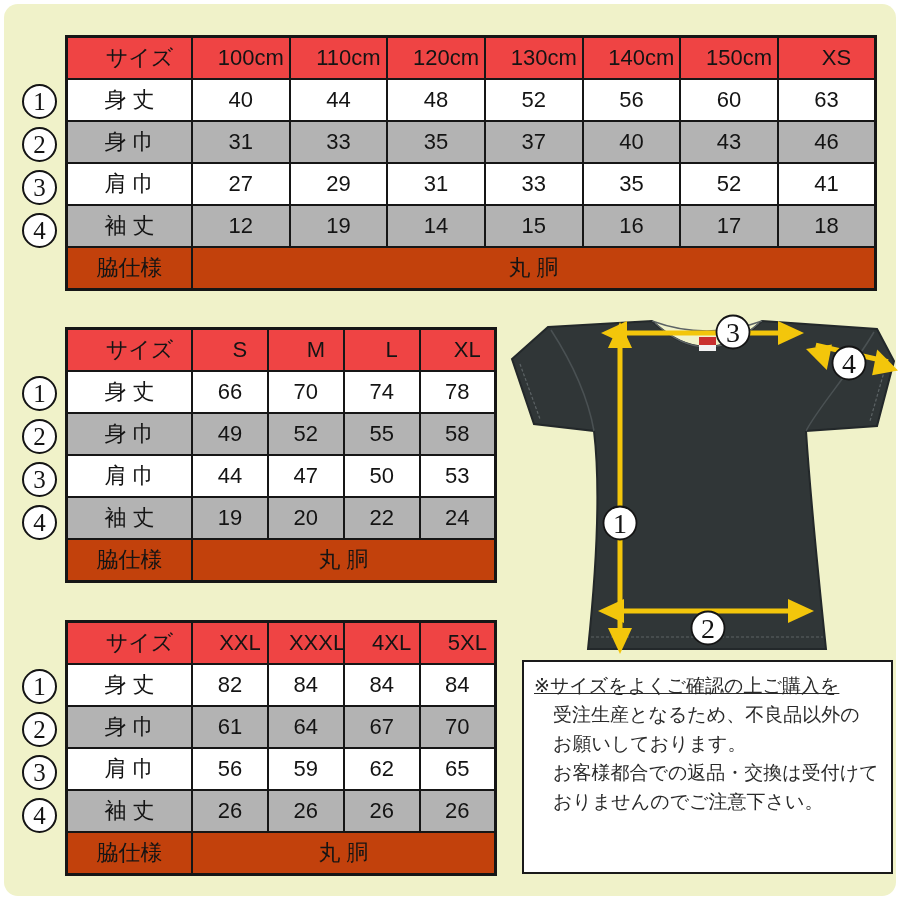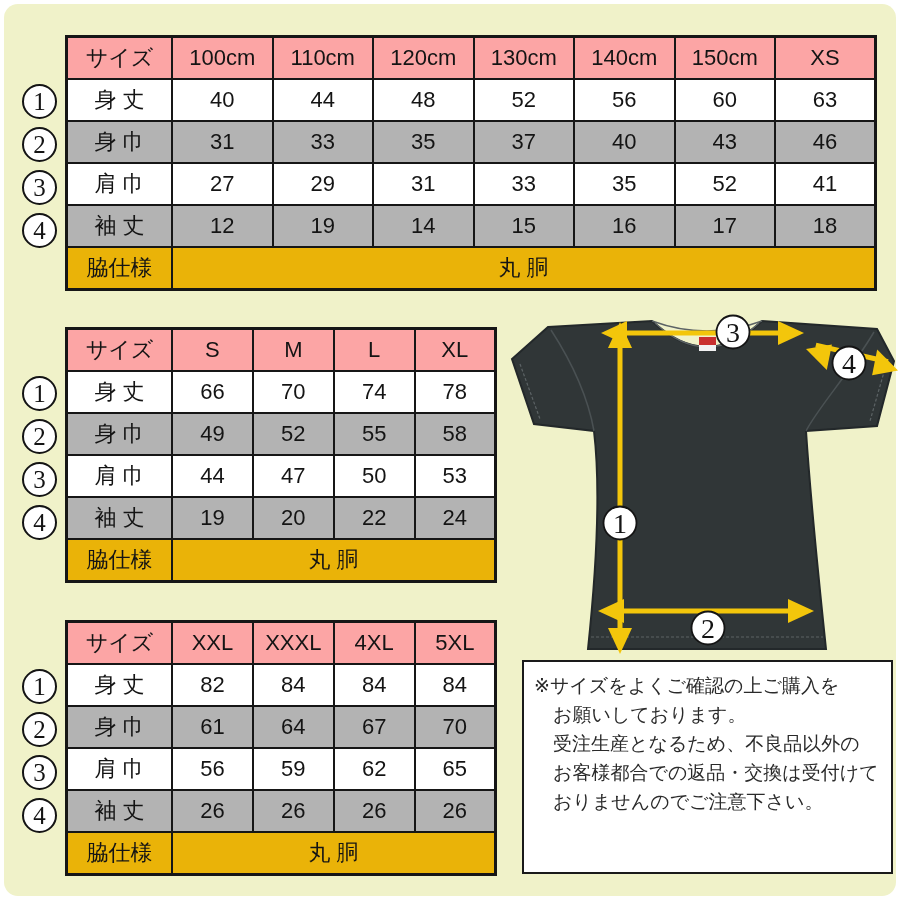--- a/index.html
+++ b/index.html
@@ -15,26 +15,26 @@
   
   .size-table{
     position:absolute;border-collapse:collapse;table-layout:fixed;
     background:#ffffff;border:3px solid #161616;
   }
   .size-table th,.size-table td{
     border:2px solid #161616;text-align:center;vertical-align:middle;
     font-weight:normal;font-size:22px;color:#141414;padding:0;height:40px;
     overflow:hidden;white-space:nowrap;
   }
-  .size-table thead th{background:#fca5a5;}
+  .size-table thead th{background:#ef4444;padding-left:20px;}
   .size-table tbody tr:nth-child(even) th,
   .size-table tbody tr:nth-child(even) td{background:#b3b3b3;}
   .size-table tbody tr:nth-child(odd) th,
   .size-table tbody tr:nth-child(odd) td{background:#ffffff;}
-  .size-table tfoot th,.size-table tfoot td{background:#eab308;}
+  .size-table tfoot th,.size-table tfoot td{background:#c2410c;}
   .size-table th:first-child{width:103px;}
   #table-kids{left:65px;top:35px;width:812px;}
   #table-adult{left:65px;top:327px;width:432px;}
   #table-big{left:65px;top:620px;width:432px;}
   
   .mnum{
     position:absolute;left:22px;width:31px;height:31px;
     border:2px solid #141414;border-radius:50%;background:#ffffff;
     font-family:"Liberation Serif","DejaVu Serif",serif;
     font-size:25px;line-height:31px;text-align:center;color:#141414;
@@ -42,21 +42,21 @@
   
   .note-box{
     position:absolute;left:522px;top:660px;width:371px;height:214px;
     background:#ffffff;border:2px solid #1a1a1a;box-sizing:border-box;
     padding:9px 8px 0 10px;
   }
   .note-line{
     font-size:19px;line-height:29px;color:#2a2a2a;
     padding-left:19px;white-space:nowrap;
   }
-  .note-line.first{padding-left:0;}
+  .note-line.first{padding-left:0;text-decoration:underline;}
   
   .diagram{position:absolute;left:505px;top:306px;width:395px;height:354px;}
 </style>
 </head>
 <body>
 
 <div class="canvas"></div>
 
 <table id="table-kids" class="size-table">
     <thead>
@@ -284,17 +284,17 @@
     <text x="344" y="66">4</text>
     <circle cx="115" cy="216" r="16.5" fill="#ffffff" stroke="#141414" stroke-width="1.8"></circle>
     <text x="115" y="226">1</text>
     <circle cx="203" cy="321" r="16.5" fill="#ffffff" stroke="#141414" stroke-width="1.8"></circle>
     <text x="203" y="331">2</text>
   </g>
 </svg>
 
 <div class="note-box">
   <div class="note-line first">※サイズをよくご確認の上ご購入を</div>
+  <div class="note-line">受注生産となるため、不良品以外の</div>
   <div class="note-line">お願いしております。</div>
-  <div class="note-line">受注生産となるため、不良品以外の</div>
   <div class="note-line">お客様都合での返品・交換は受付けて</div>
   <div class="note-line">おりませんのでご注意下さい。</div>
 </div>
 
 </body></html>

